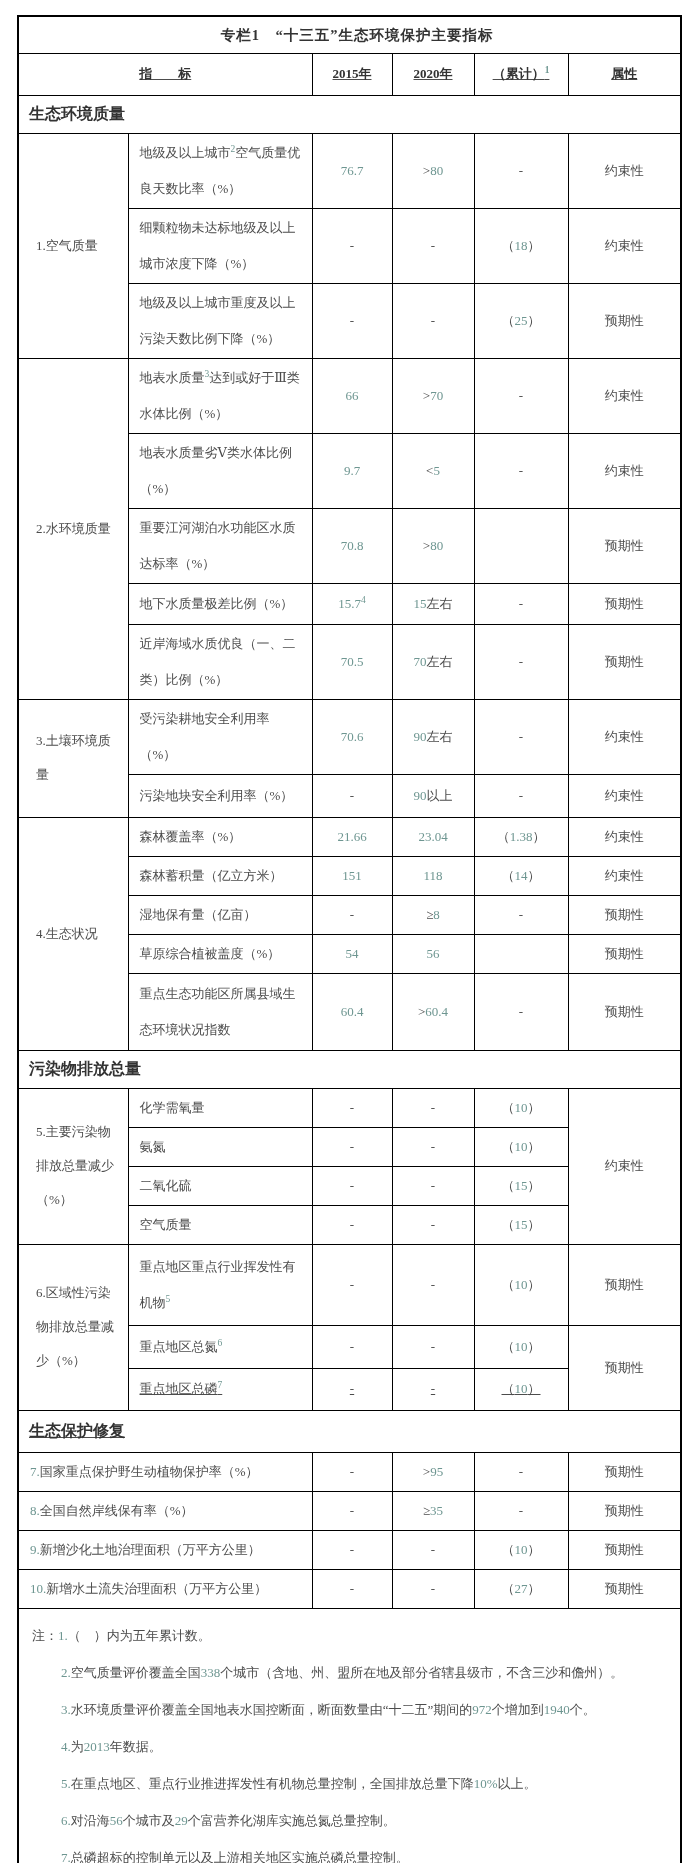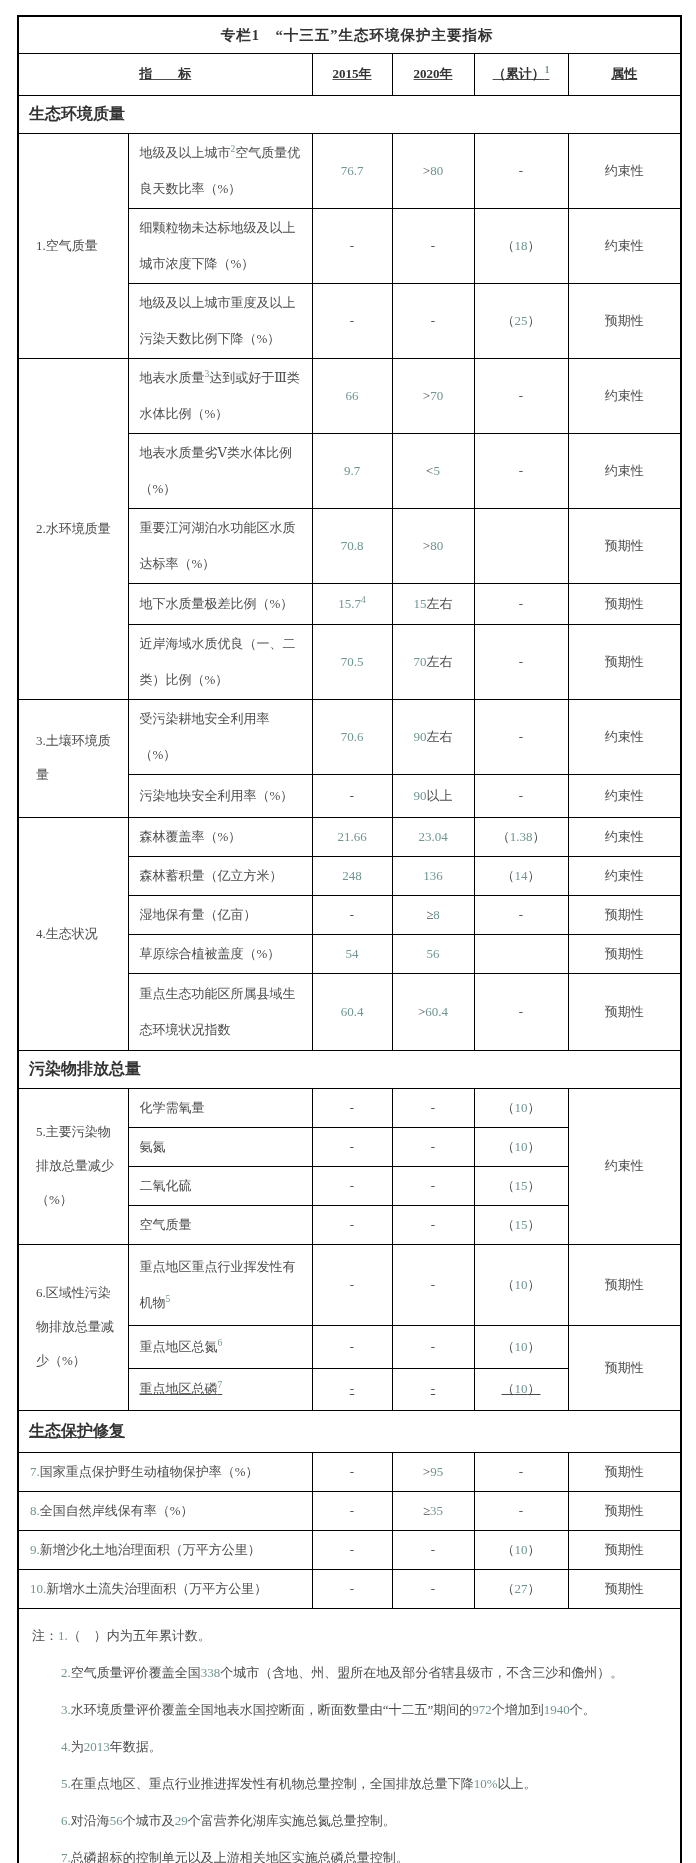--- a/index.html
+++ b/index.html
@@ -131,22 +131,22 @@
 <tr class="h38">
   <td class="cat" rowspan="5">4.生态状况</td>
   <td class="ind">森林覆盖率（%）</td>
   <td class="num colorize-digits"><span class="dg">21.66</span></td>
   <td class="num colorize-digits"><span class="dg">23.04</span></td>
   <td class="num colorize-digits">（<span class="dg">1.38</span>）</td>
   <td class="num">约束性</td>
 </tr>
 <tr class="h38">
   <td class="ind">森林蓄积量（亿立方米）</td>
-  <td class="num colorize-digits"><span class="dg">248</span></td>
-  <td class="num colorize-digits"><span class="dg">136</span></td>
+  <td class="num colorize-digits"><span class="dg">151</span></td>
+  <td class="num colorize-digits"><span class="dg">118</span></td>
   <td class="num colorize-digits">（<span class="dg">14</span>）</td>
   <td class="num">约束性</td>
 </tr>
 <tr class="h38">
   <td class="ind">湿地保有量（亿亩）</td>
   <td class="num colorize-digits">-</td>
   <td class="num colorize-digits">≥<span class="dg">8</span></td>
   <td class="num colorize-digits">-</td>
   <td class="num">预期性</td>
 </tr>

